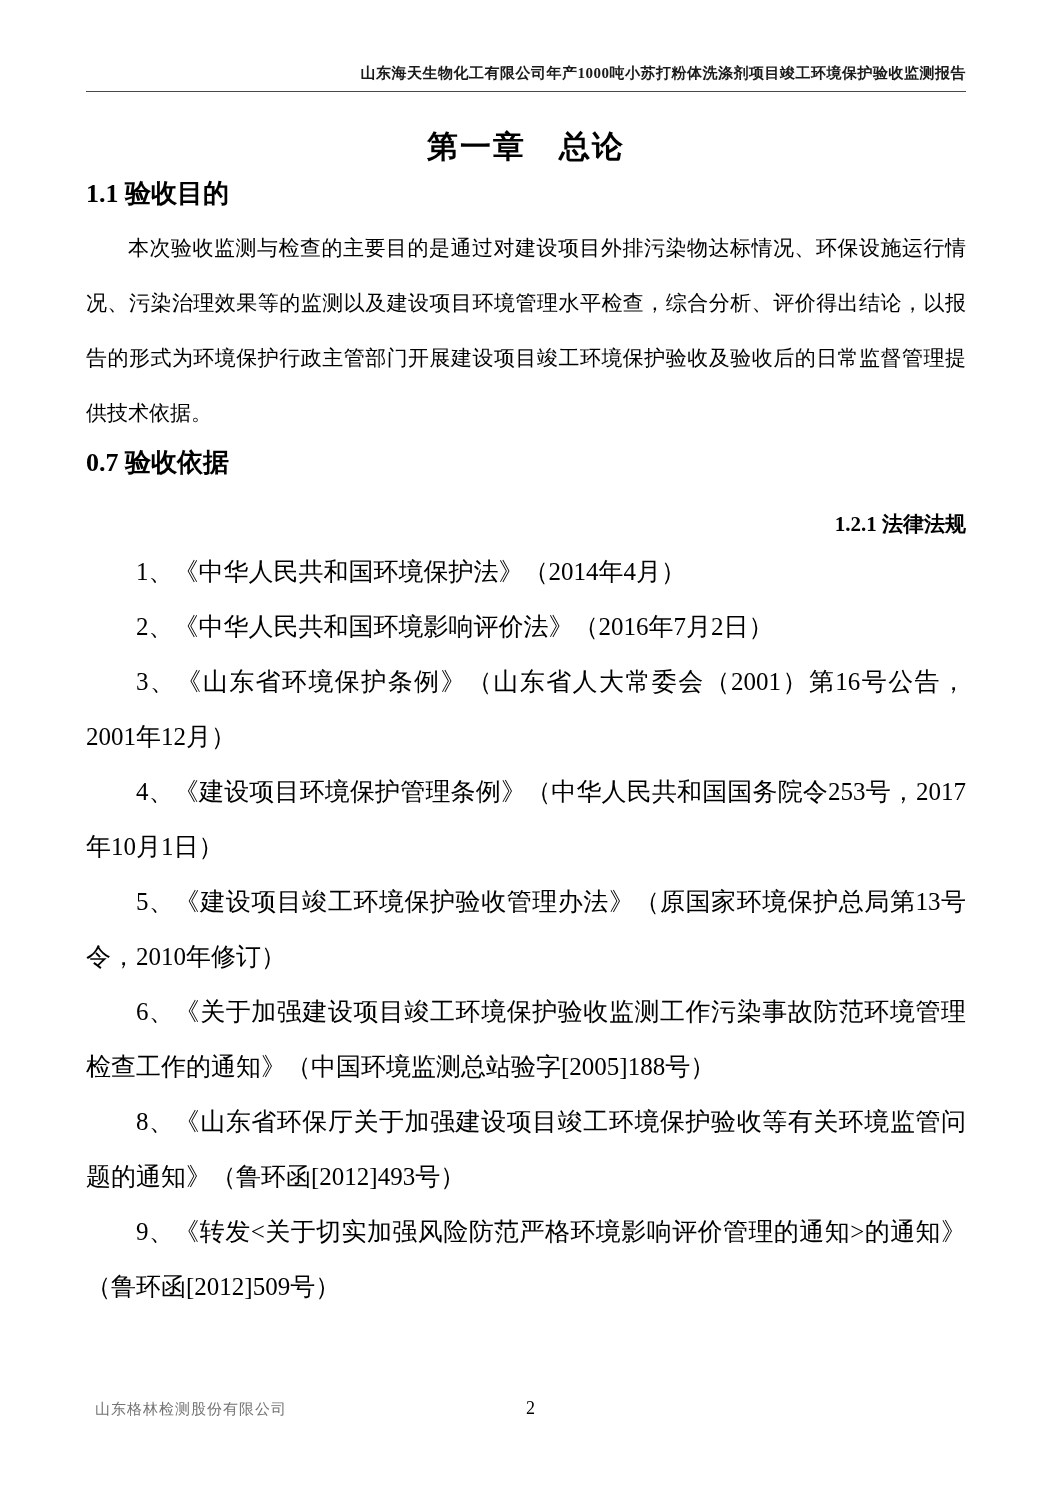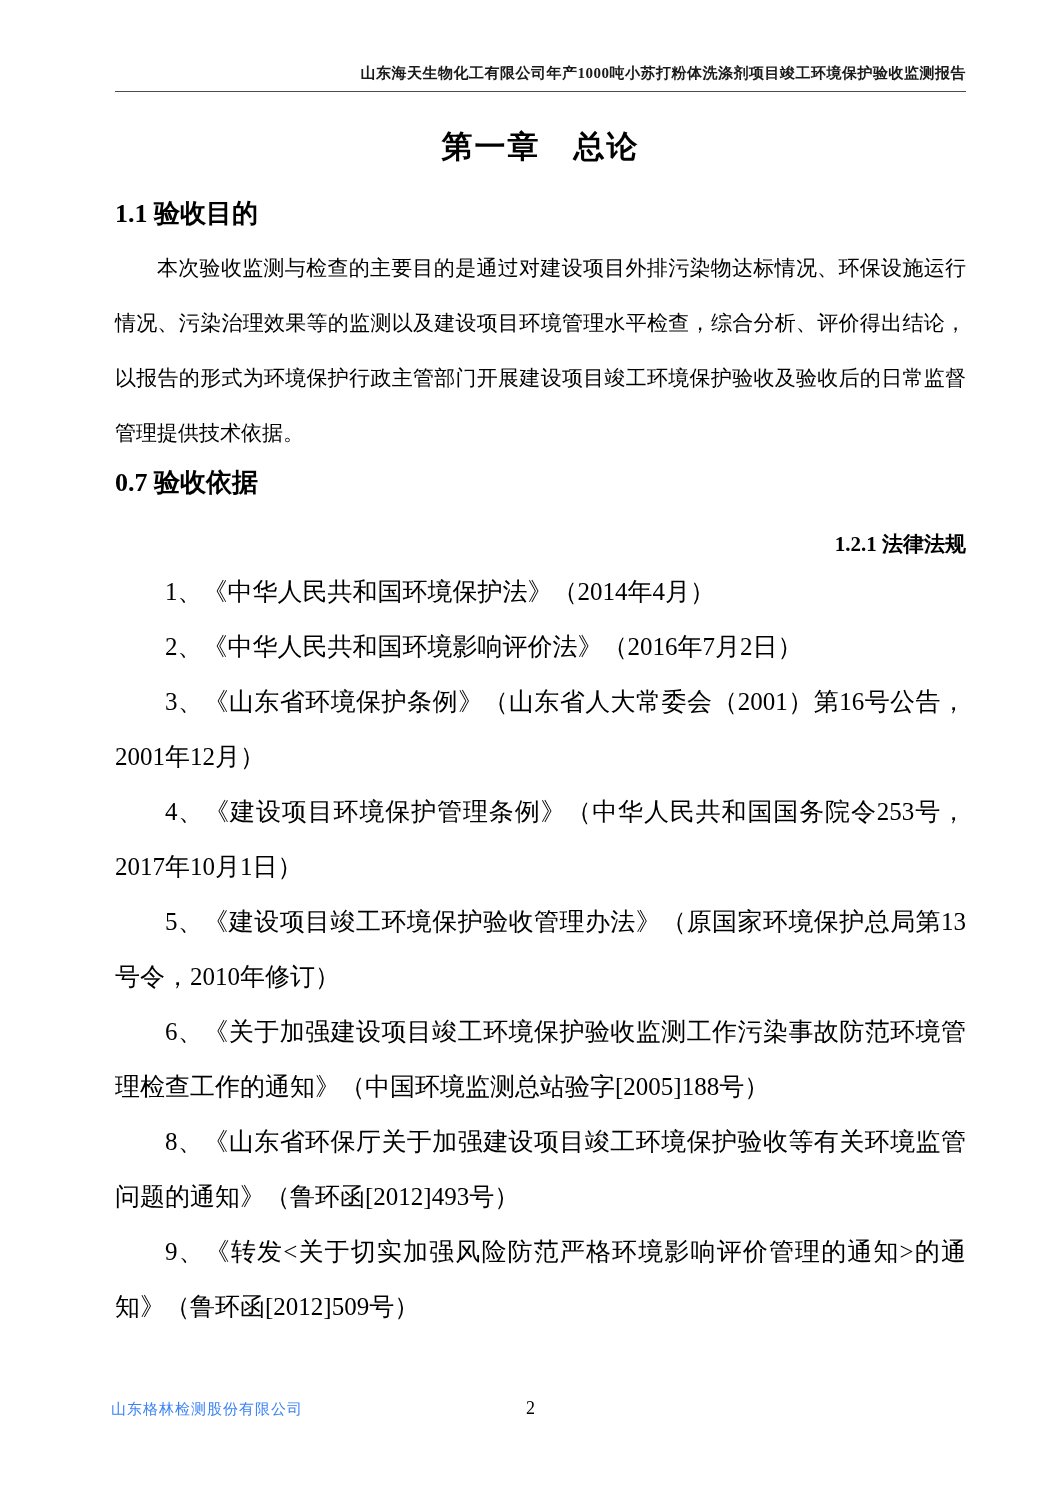--- a/index.html
+++ b/index.html
@@ -9,37 +9,37 @@
   }
   .page {
     position: relative;
     width: 1061px;
     height: 1500px;
     margin: 0 auto;
     box-sizing: border-box;
     background: #ffffff;
     font-family: "Liberation Serif", "DejaVu Serif", serif;
     color: #000000;
-    padding: 64px 95px 0 115px;
+    padding: 64px 95px 0 86px;
     overflow: hidden;
   }
   .doc-header {
     text-align: right;
     font-size: 15px;
     font-weight: bold;
     color: #1a1a1a;
     padding-bottom: 8px;
     border-bottom: 1px solid #4a4a4a;
     letter-spacing: 0.5px;
   }
   .chapter-title {
     text-align: center;
     font-size: 31px;
     font-weight: bold;
-    margin: 34px 0 28px 0;
+    margin: 34px 0 8px 0;
     letter-spacing: 2px;
   }
   .h2 {
     font-size: 26px;
     font-weight: bold;
     margin: 4px 0 10px 0;
   }
   .h3 {
     font-size: 21px;
     font-weight: bold;
@@ -65,24 +65,24 @@
   }
   .page-footer {
     position: absolute;
     left: 95px;
     right: 95px;
     bottom: 78px;
     height: 24px;
   }
   .footer-company {
     position: absolute;
-    left: 16px;
+    left: 0;
     top: 2px;
     font-size: 15px;
-    color: #3b82f6;
+    color: #737373;
     letter-spacing: 1px;
   }
   .footer-page-number {
     position: absolute;
     left: 0;
     right: 0;
     top: 0;
     text-align: center;
     font-size: 18px;
     color: #000000;

